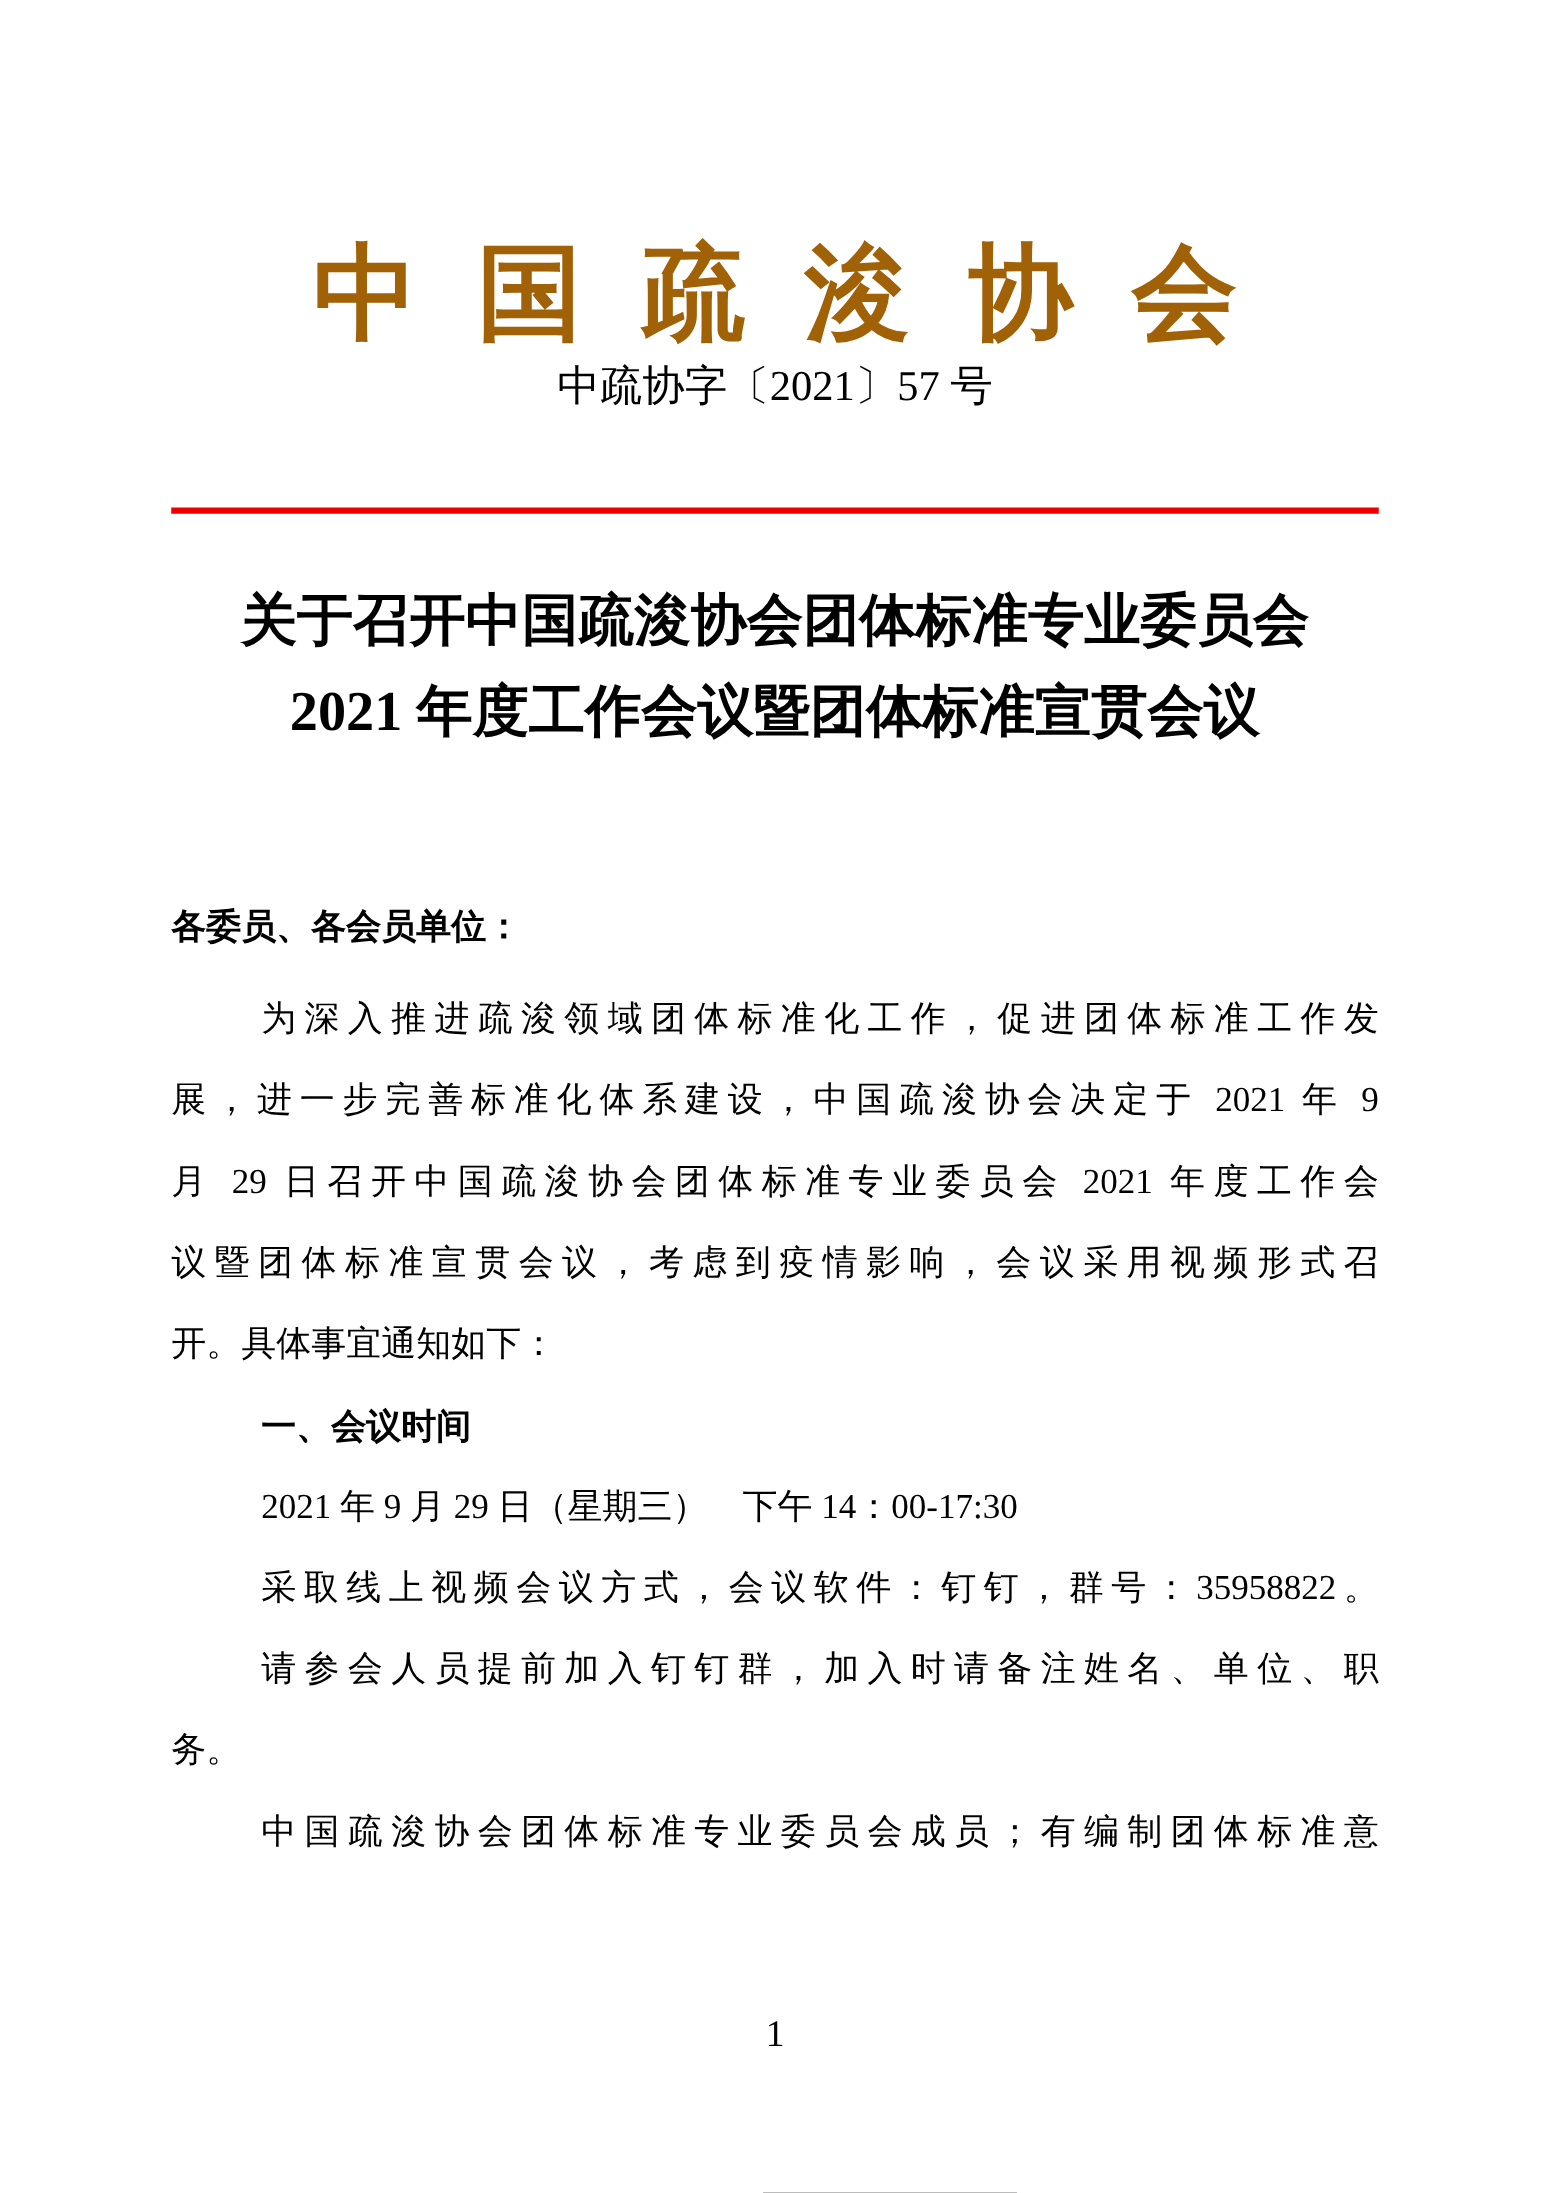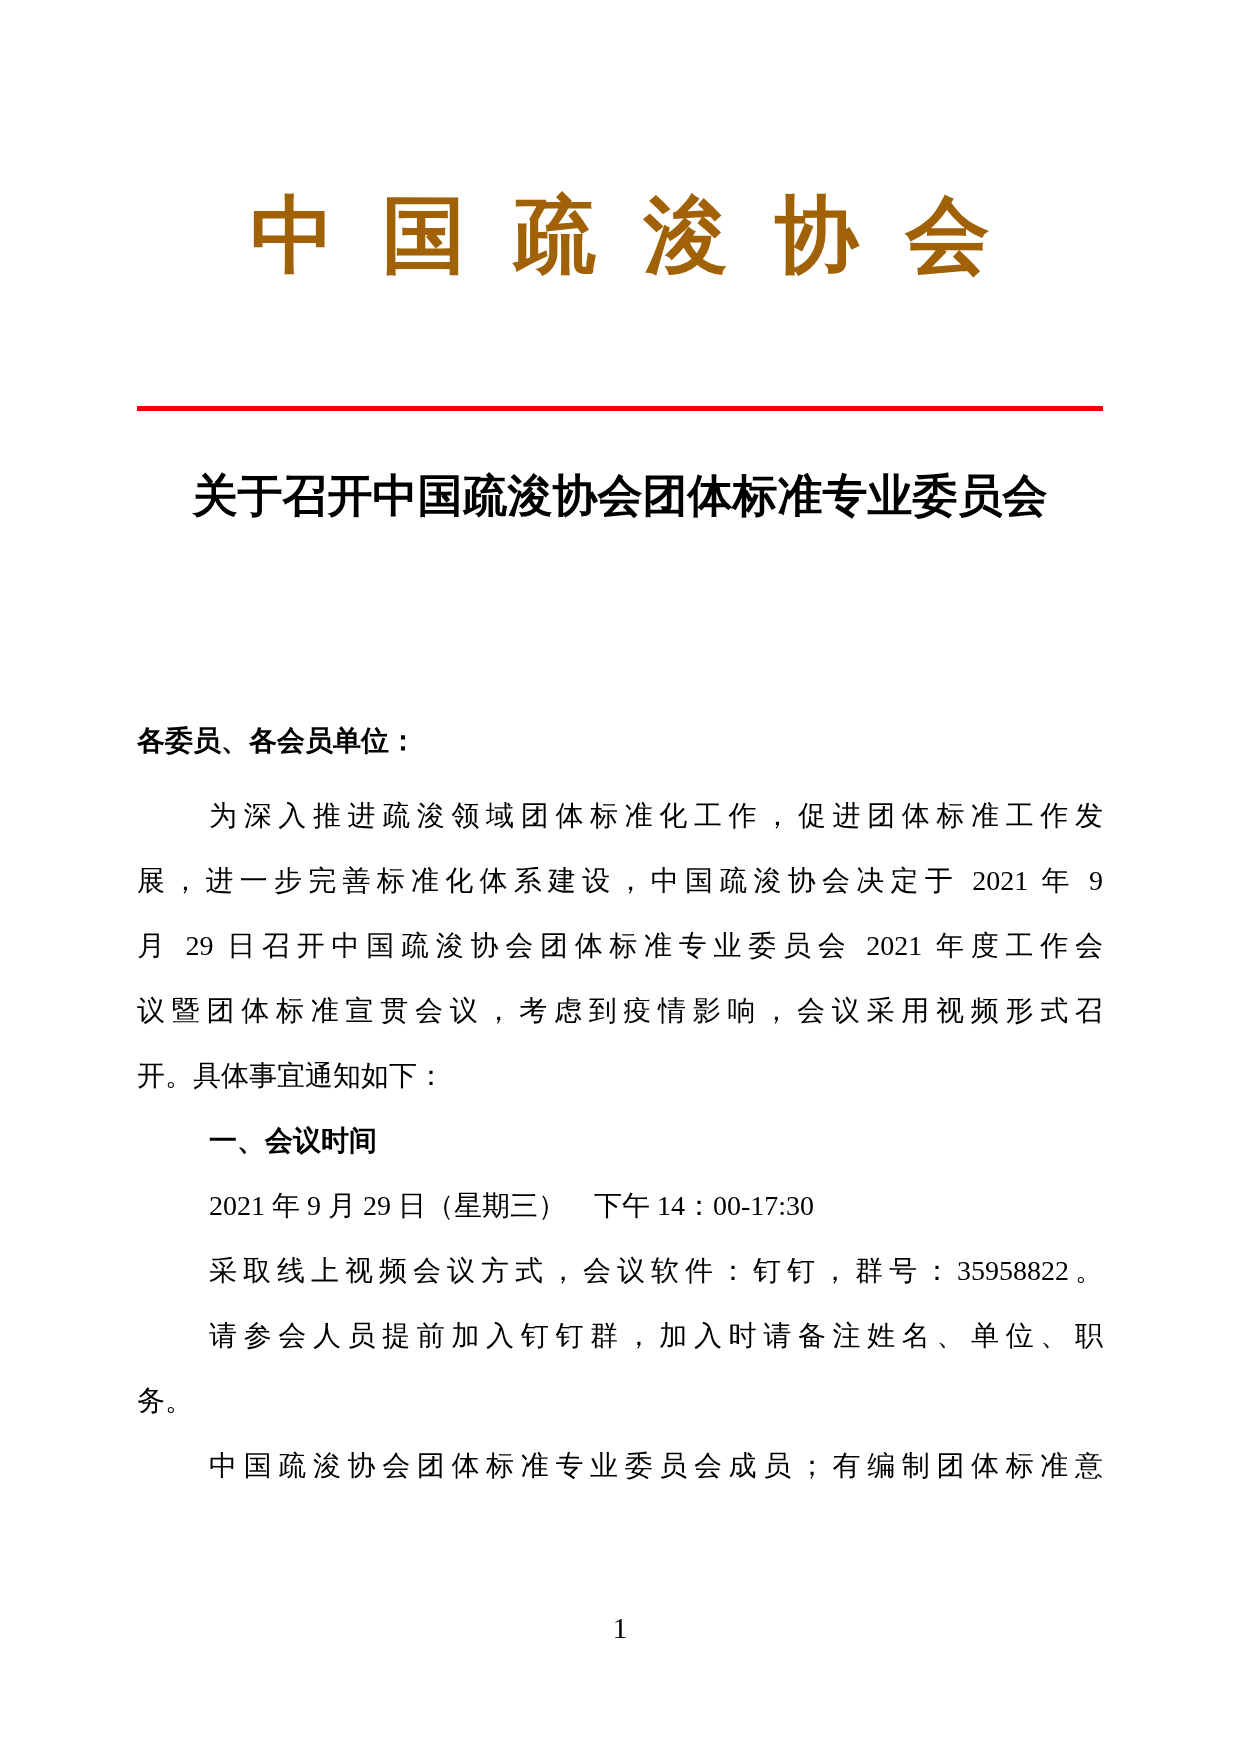--- a/index.html
+++ b/index.html
@@ -65,25 +65,27 @@
     font-size:30px;line-height:40px;
   }
 </style>
 </head>
 <body>
 
 <div class="page">
 
   <div class="org-name">中国疏浚协会</div>
 
+  <div class="doc-number">中疏协字〔2021〕57 号</div>
 
   <div class="red-divider"></div>
 
   <div class="title">
     <div class="title-line">关于召开中国疏浚协会团体标准专业委员会</div>
+    <div class="title-line">2021 年度工作会议暨团体标准宣贯会议</div>
   </div>
 
   <div class="content">
     <div class="l hd salutation">各委员、各会员单位：</div>
     <div class="l just ind">为深入推进疏浚领域团体标准化工作，促进团体标准工作发</div>
     <div class="l just">展，进一步完善标准化体系建设，中国疏浚协会决定于 2021 年 9</div>
     <div class="l just">月 29 日召开中国疏浚协会团体标准专业委员会 2021 年度工作会</div>
     <div class="l just">议暨团体标准宣贯会议，考虑到疫情影响，会议采用视频形式召</div>
     <div class="l">开。具体事宜通知如下：</div>
     <div class="l hd ind">一、会议时间</div>

